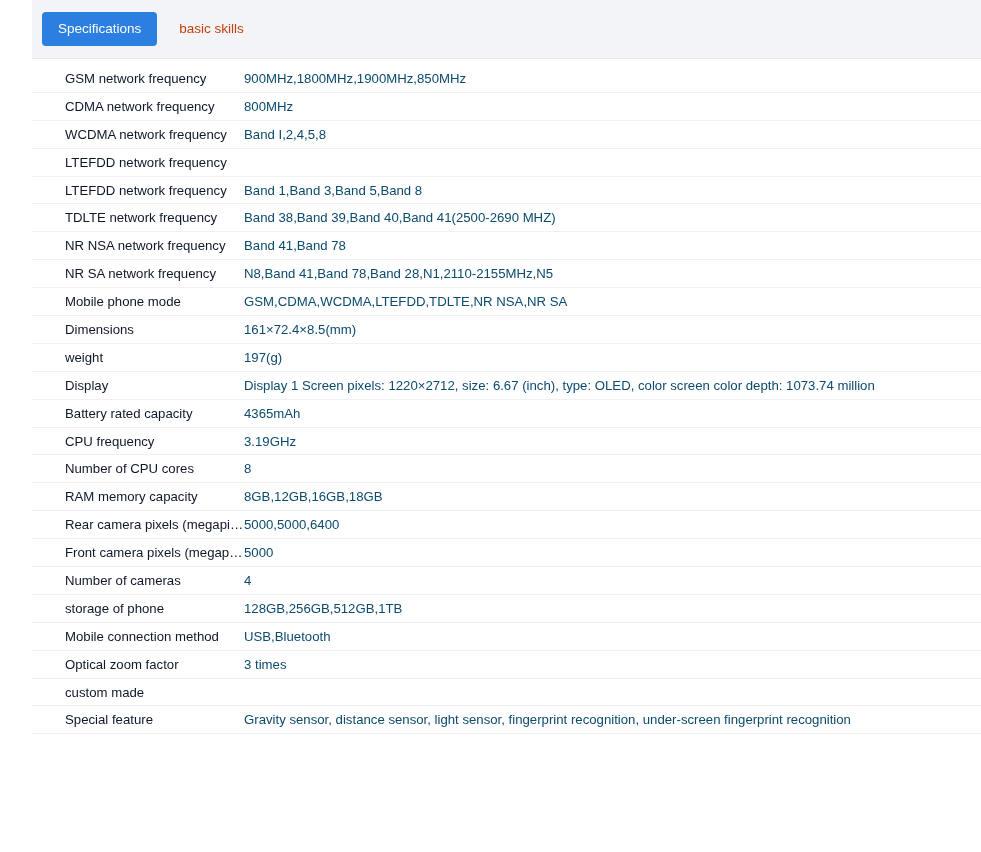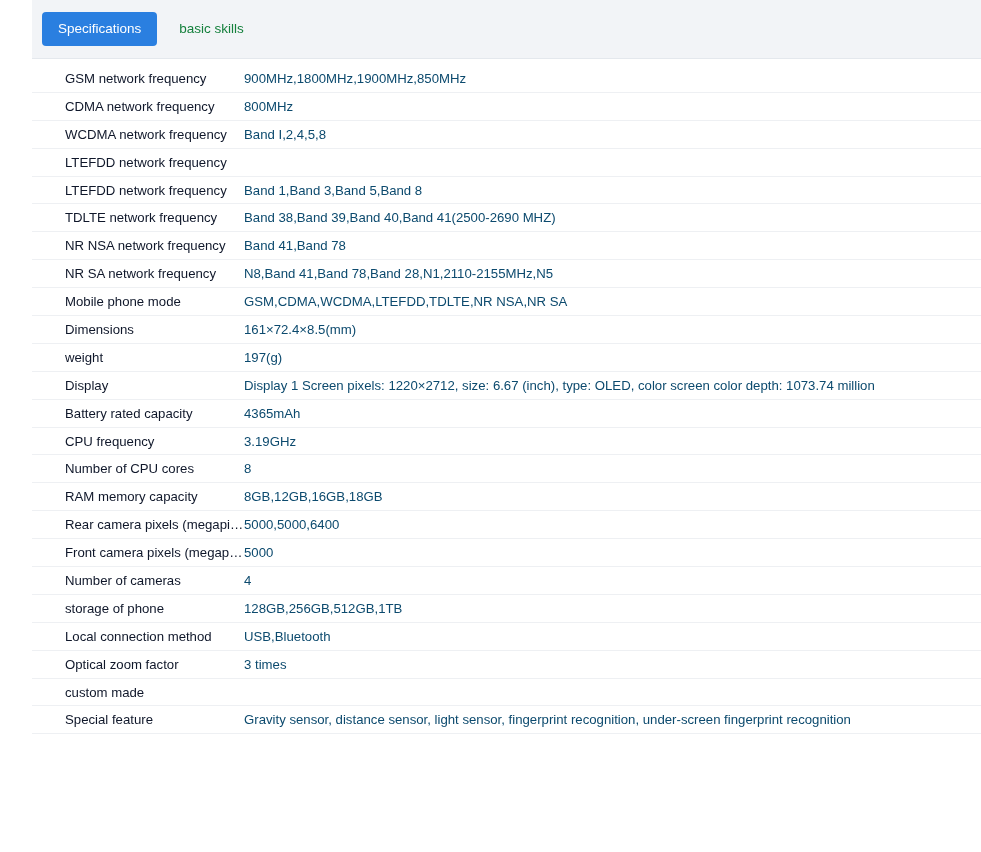--- a/index.html
+++ b/index.html
@@ -41,21 +41,21 @@
     color: #3a7fd5;
     user-select: none;
     white-space: nowrap;
   }
   .tab.active {
     background: #2a7fe0;
     color: #ffffff;
   }
   .tab.inactive {
     background: transparent;
-    color: #15803d;
+    color: #c2410c;
     margin-left: 6px;
   }
   
   .spec-table {
     width: 981px;
     box-sizing: border-box;
     padding: 0 0 0 0;
     margin-top: 6px;
   }
   .spec-row {
@@ -175,21 +175,21 @@
     </div>
     <div class="spec-row">
       <div class="spec-label">Number of cameras</div>
       <div class="spec-value">4</div>
     </div>
     <div class="spec-row">
       <div class="spec-label">storage of phone</div>
       <div class="spec-value">128GB,256GB,512GB,1TB</div>
     </div>
     <div class="spec-row">
-      <div class="spec-label">Local connection method</div>
+      <div class="spec-label">Mobile connection method</div>
       <div class="spec-value">USB,Bluetooth</div>
     </div>
     <div class="spec-row">
       <div class="spec-label">Optical zoom factor</div>
       <div class="spec-value">3 times</div>
     </div>
     <div class="spec-row">
       <div class="spec-label">custom made</div>
       <div class="spec-value"></div>
     </div>

